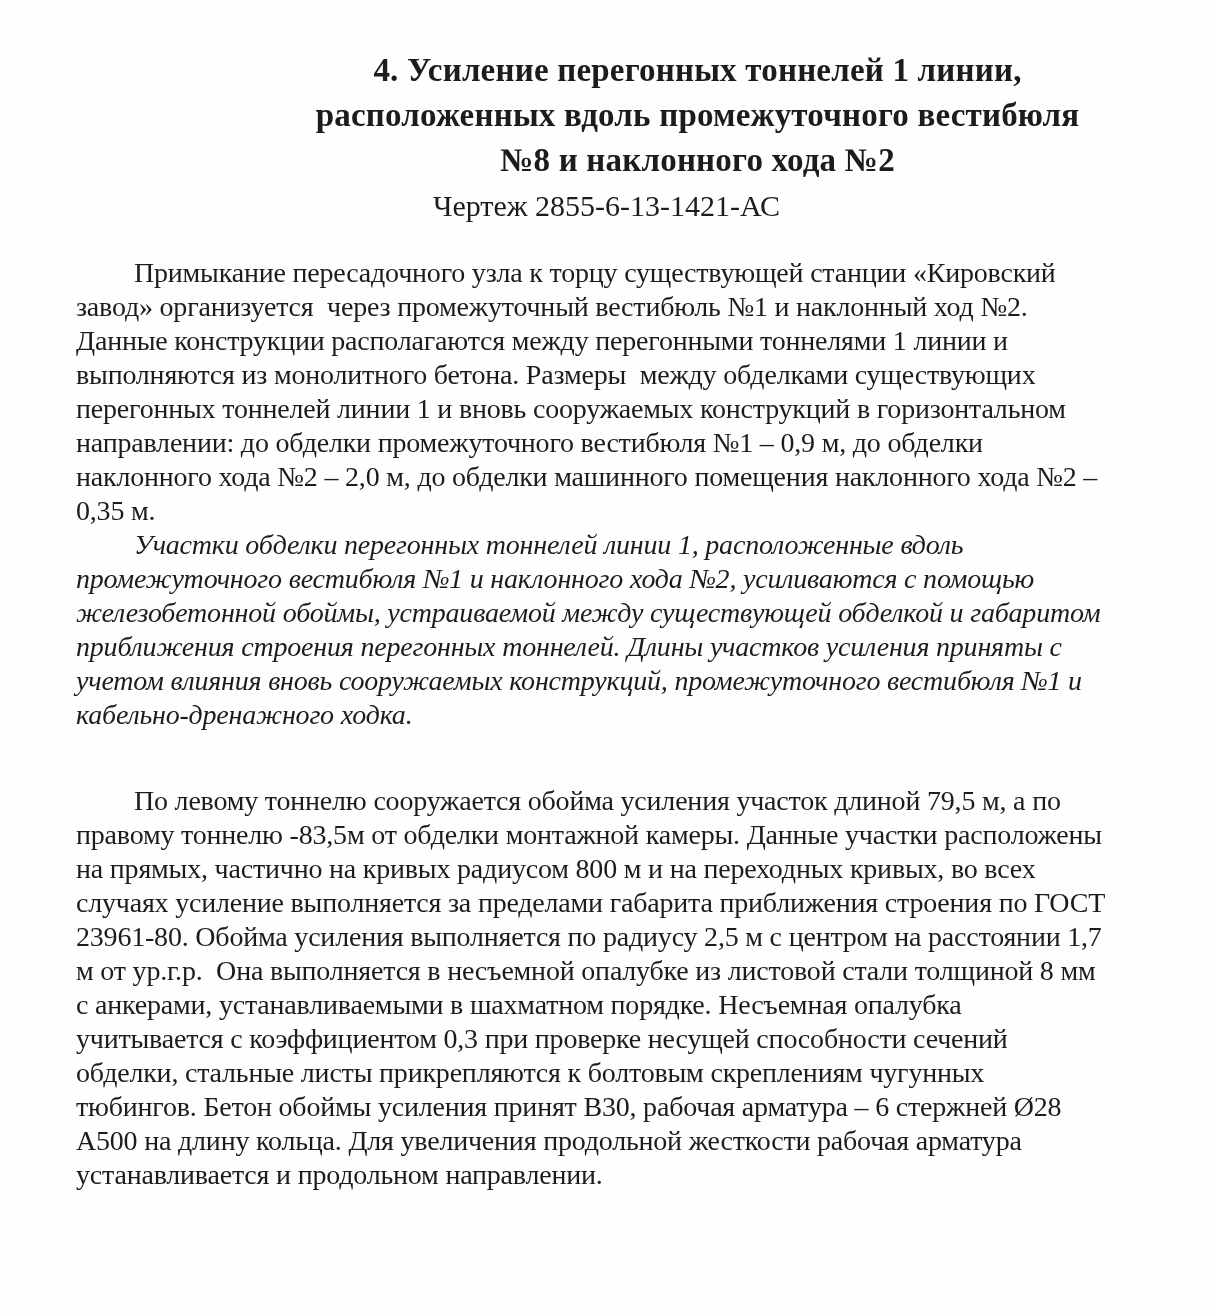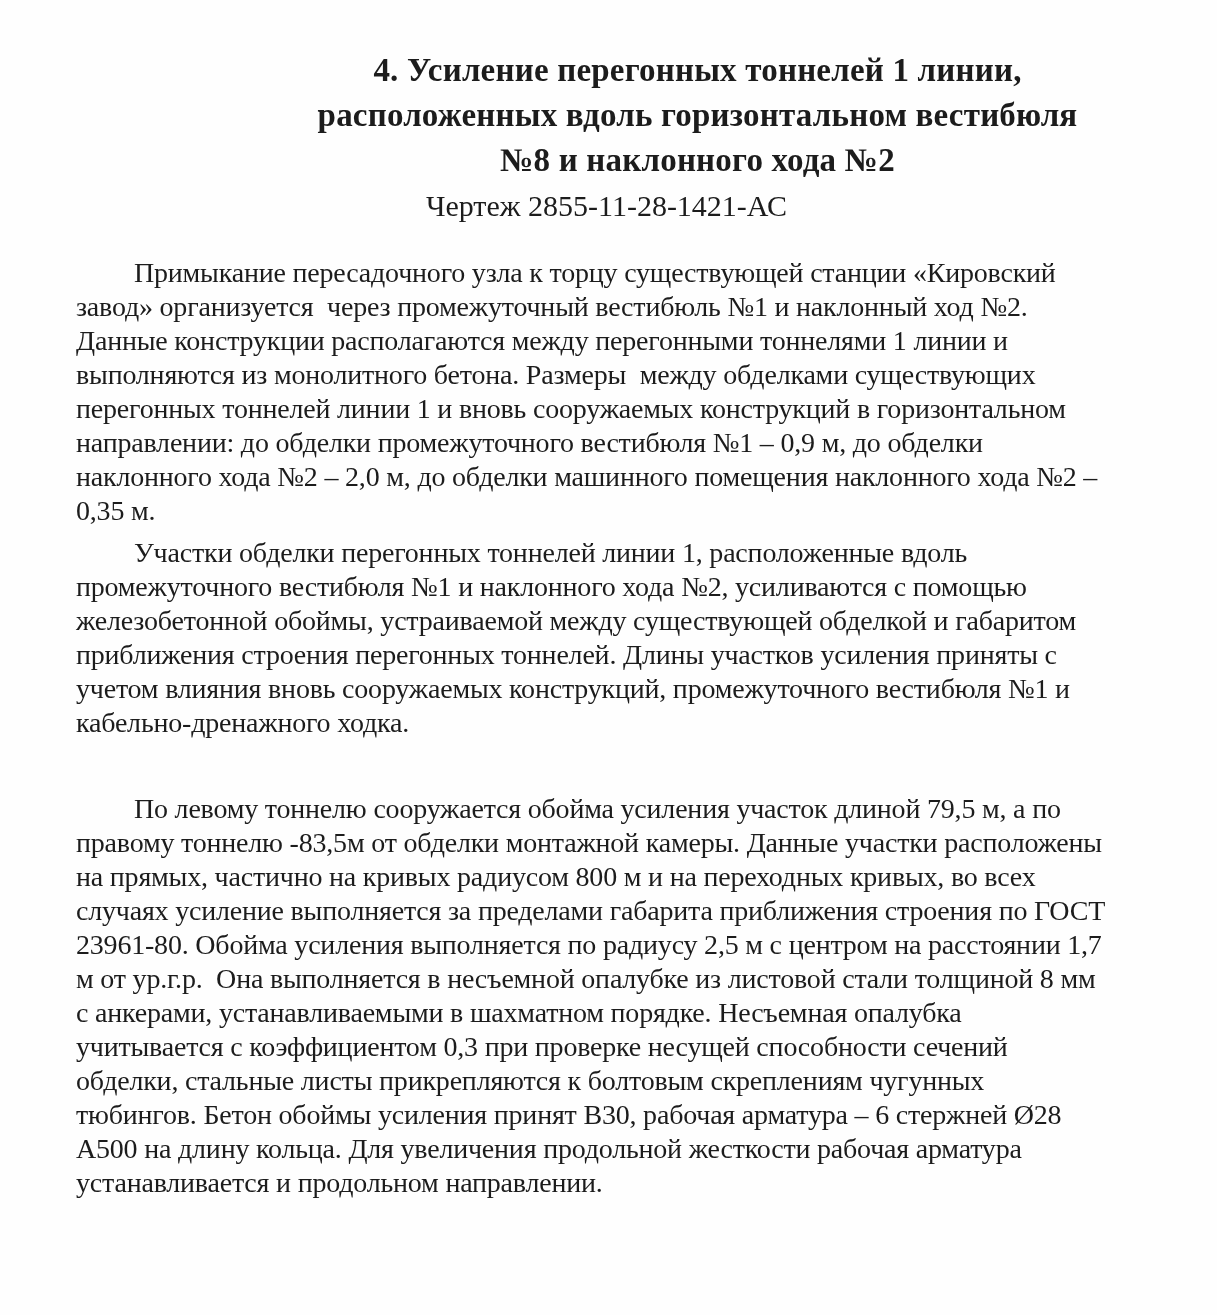--- a/index.html
+++ b/index.html
@@ -41,35 +41,35 @@
   }
   .para {
     margin: 0;
     font-size: 28px;
     line-height: 34px;
     text-indent: 58px;
     letter-spacing: -0.2px;
     white-space: pre-wrap;
   }
   .para-1 { margin-top: 30px; }
-  .para-2 { margin-top: 8px; }
+  .para-2 { margin-top: 0; font-style: italic; }
   .para-3 { margin-top: 52px; }
 </style>
 </head>
 <body>
 
 <div class="page">
 
   <h1 class="title">
     <span class="title-line">4. Усиление перегонных тоннелей 1 линии,</span>
-    <span class="title-line">расположенных вдоль горизонтальном вестибюля</span>
+    <span class="title-line">расположенных вдоль промежуточного вестибюля</span>
     <span class="title-line">№8 и наклонного хода №2</span>
   </h1>
 
-  <div class="subtitle">Чертеж 2855-11-28-1421-АС</div>
+  <div class="subtitle">Чертеж 2855-6-13-1421-АС</div>
 
   <p class="para para-1">Примыкание пересадочного узла к торцу существующей станции «Кировский завод» организуется  через промежуточный вестибюль №1 и наклонный ход №2. Данные конструкции располагаются между перегонными тоннелями 1 линии и выполняются из монолитного бетона. Размеры  между обделками существующих перегонных тоннелей линии 1 и вновь сооружаемых конструкций в горизонтальном направлении: до обделки промежуточного вестибюля №1 – 0,9 м, до обделки наклонного хода №2 – 2,0 м, до обделки машинного помещения наклонного хода №2 – 0,35 м.</p>
 
   <p class="para para-2">Участки обделки перегонных тоннелей линии 1, расположенные вдоль промежуточного вестибюля №1 и наклонного хода №2, усиливаются с помощью железобетонной обоймы, устраиваемой между существующей обделкой и габаритом приближения строения перегонных тоннелей. Длины участков усиления приняты с учетом влияния вновь сооружаемых конструкций, промежуточного вестибюля №1 и кабельно-дренажного ходка.</p>
 
   <p class="para para-3">По левому тоннелю сооружается обойма усиления участок длиной 79,5 м, а по правому тоннелю -83,5м от обделки монтажной камеры. Данные участки расположены на прямых, частично на кривых радиусом 800 м и на переходных кривых, во всех случаях усиление выполняется за пределами габарита приближения строения по ГОСТ 23961-80. Обойма усиления выполняется по радиусу 2,5 м с центром на расстоянии 1,7 м от ур.г.р.  Она выполняется в несъемной опалубке из листовой стали толщиной 8 мм с анкерами, устанавливаемыми в шахматном порядке. Несъемная опалубка учитывается с коэффициентом 0,3 при проверке несущей способности сечений обделки, стальные листы прикрепляются к болтовым скреплениям чугунных тюбингов. Бетон обоймы усиления принят В30, рабочая арматура – 6 стержней Ø28 А500 на длину кольца. Для увеличения продольной жесткости рабочая арматура устанавливается и продольном направлении.</p>
 
 </div>
 
 </body></html>

